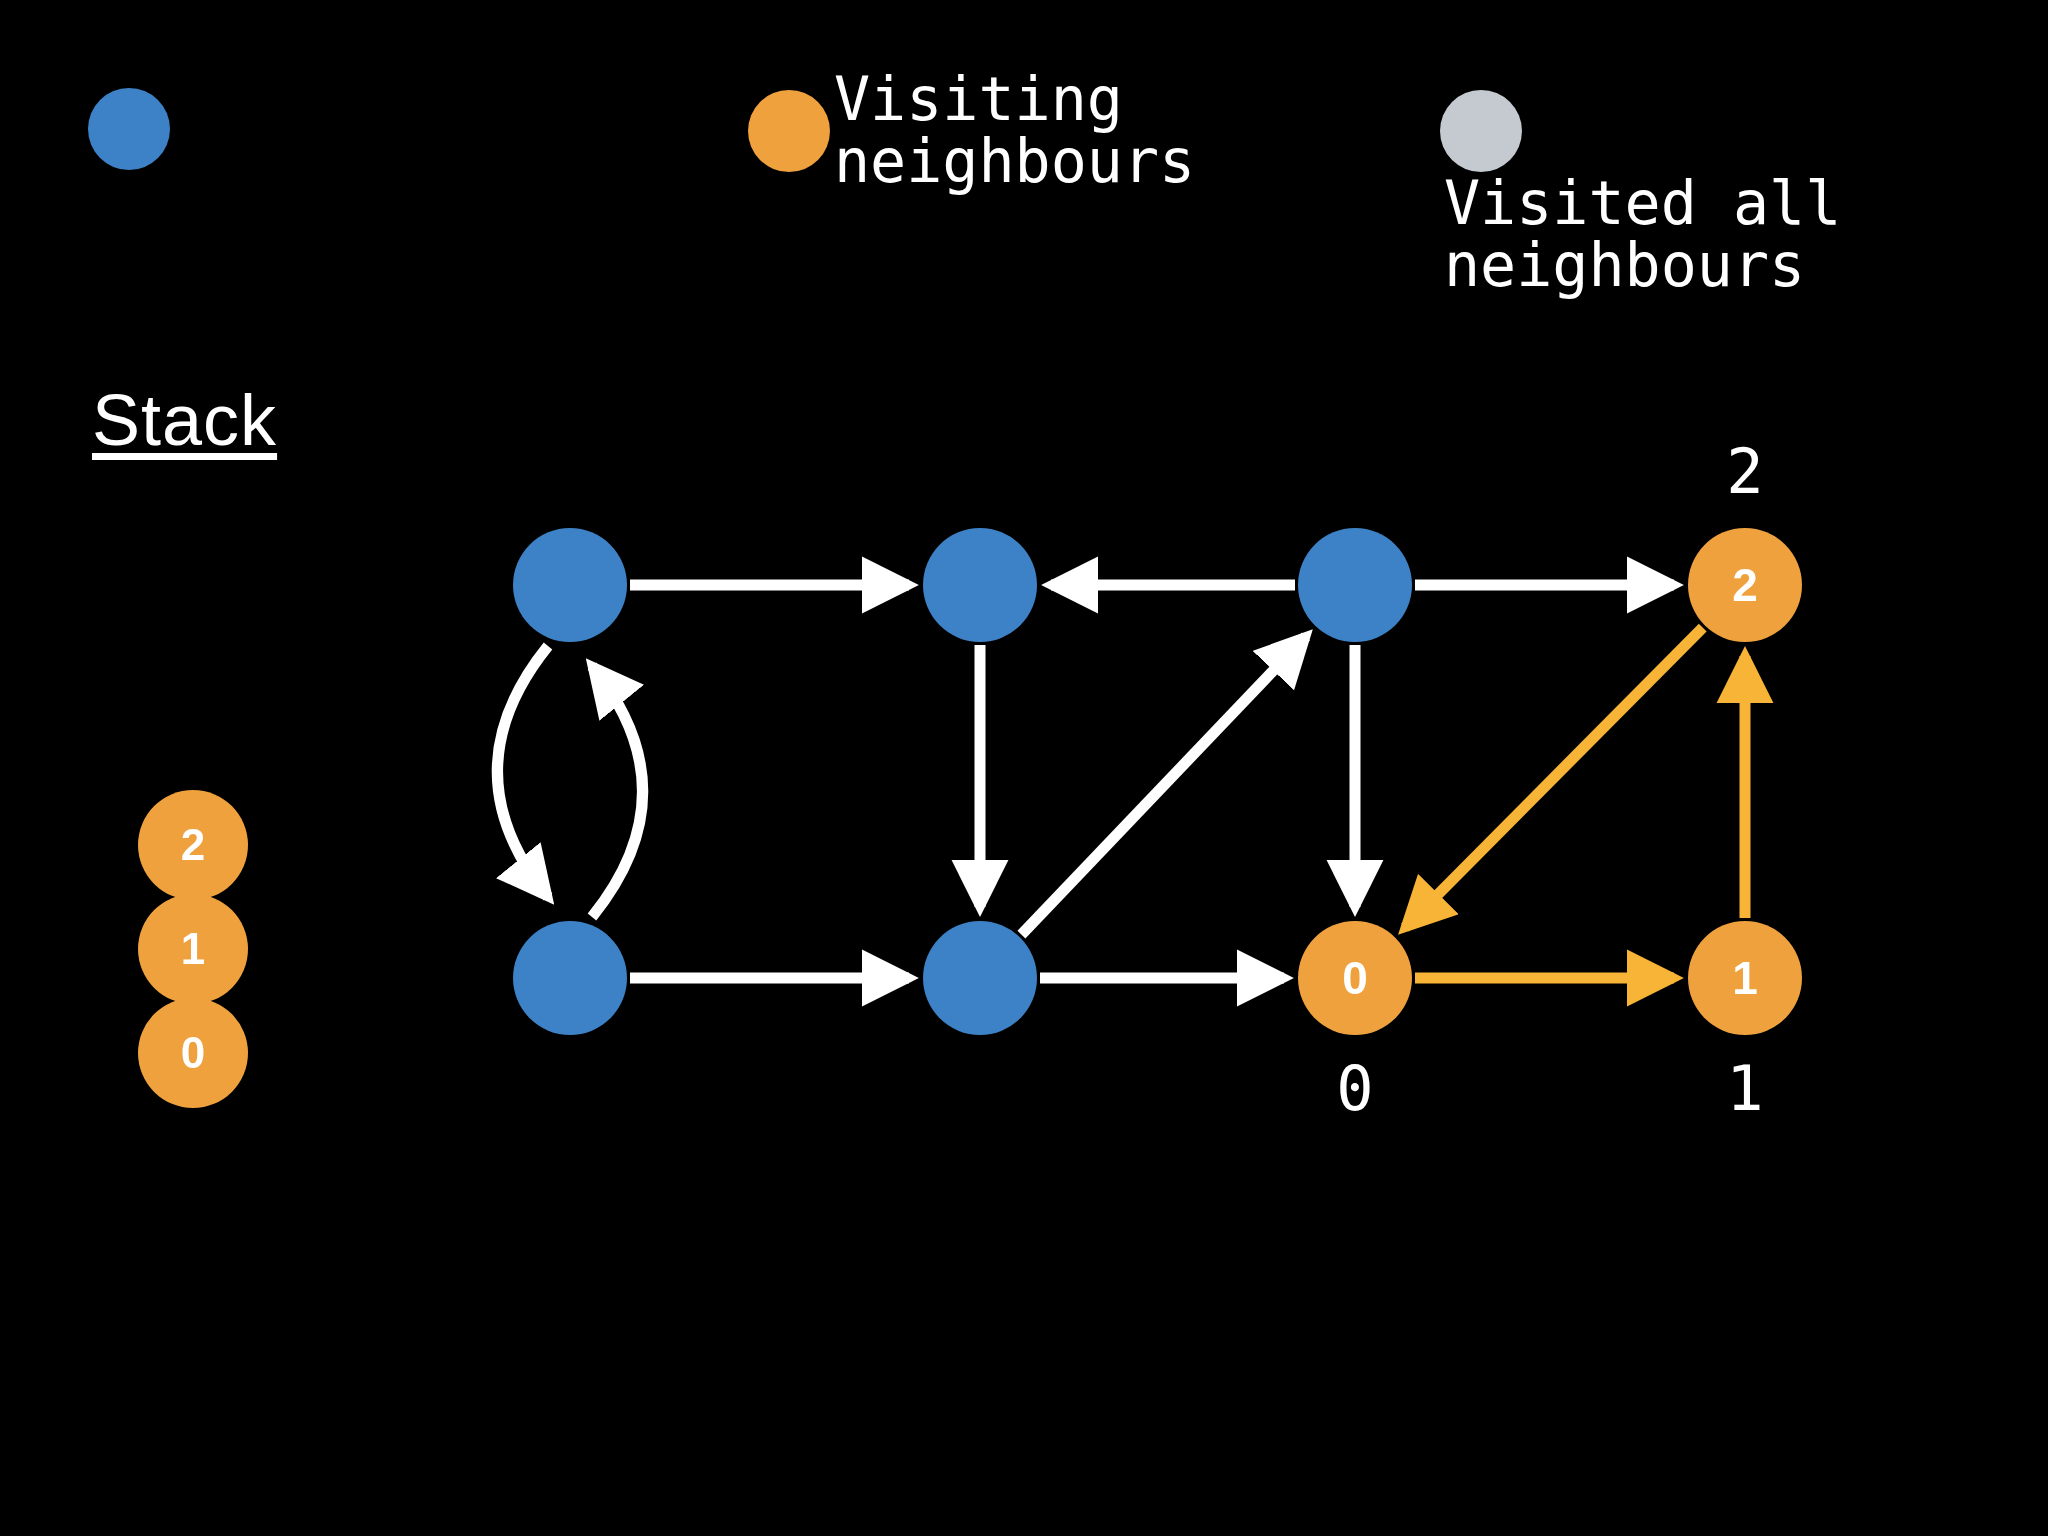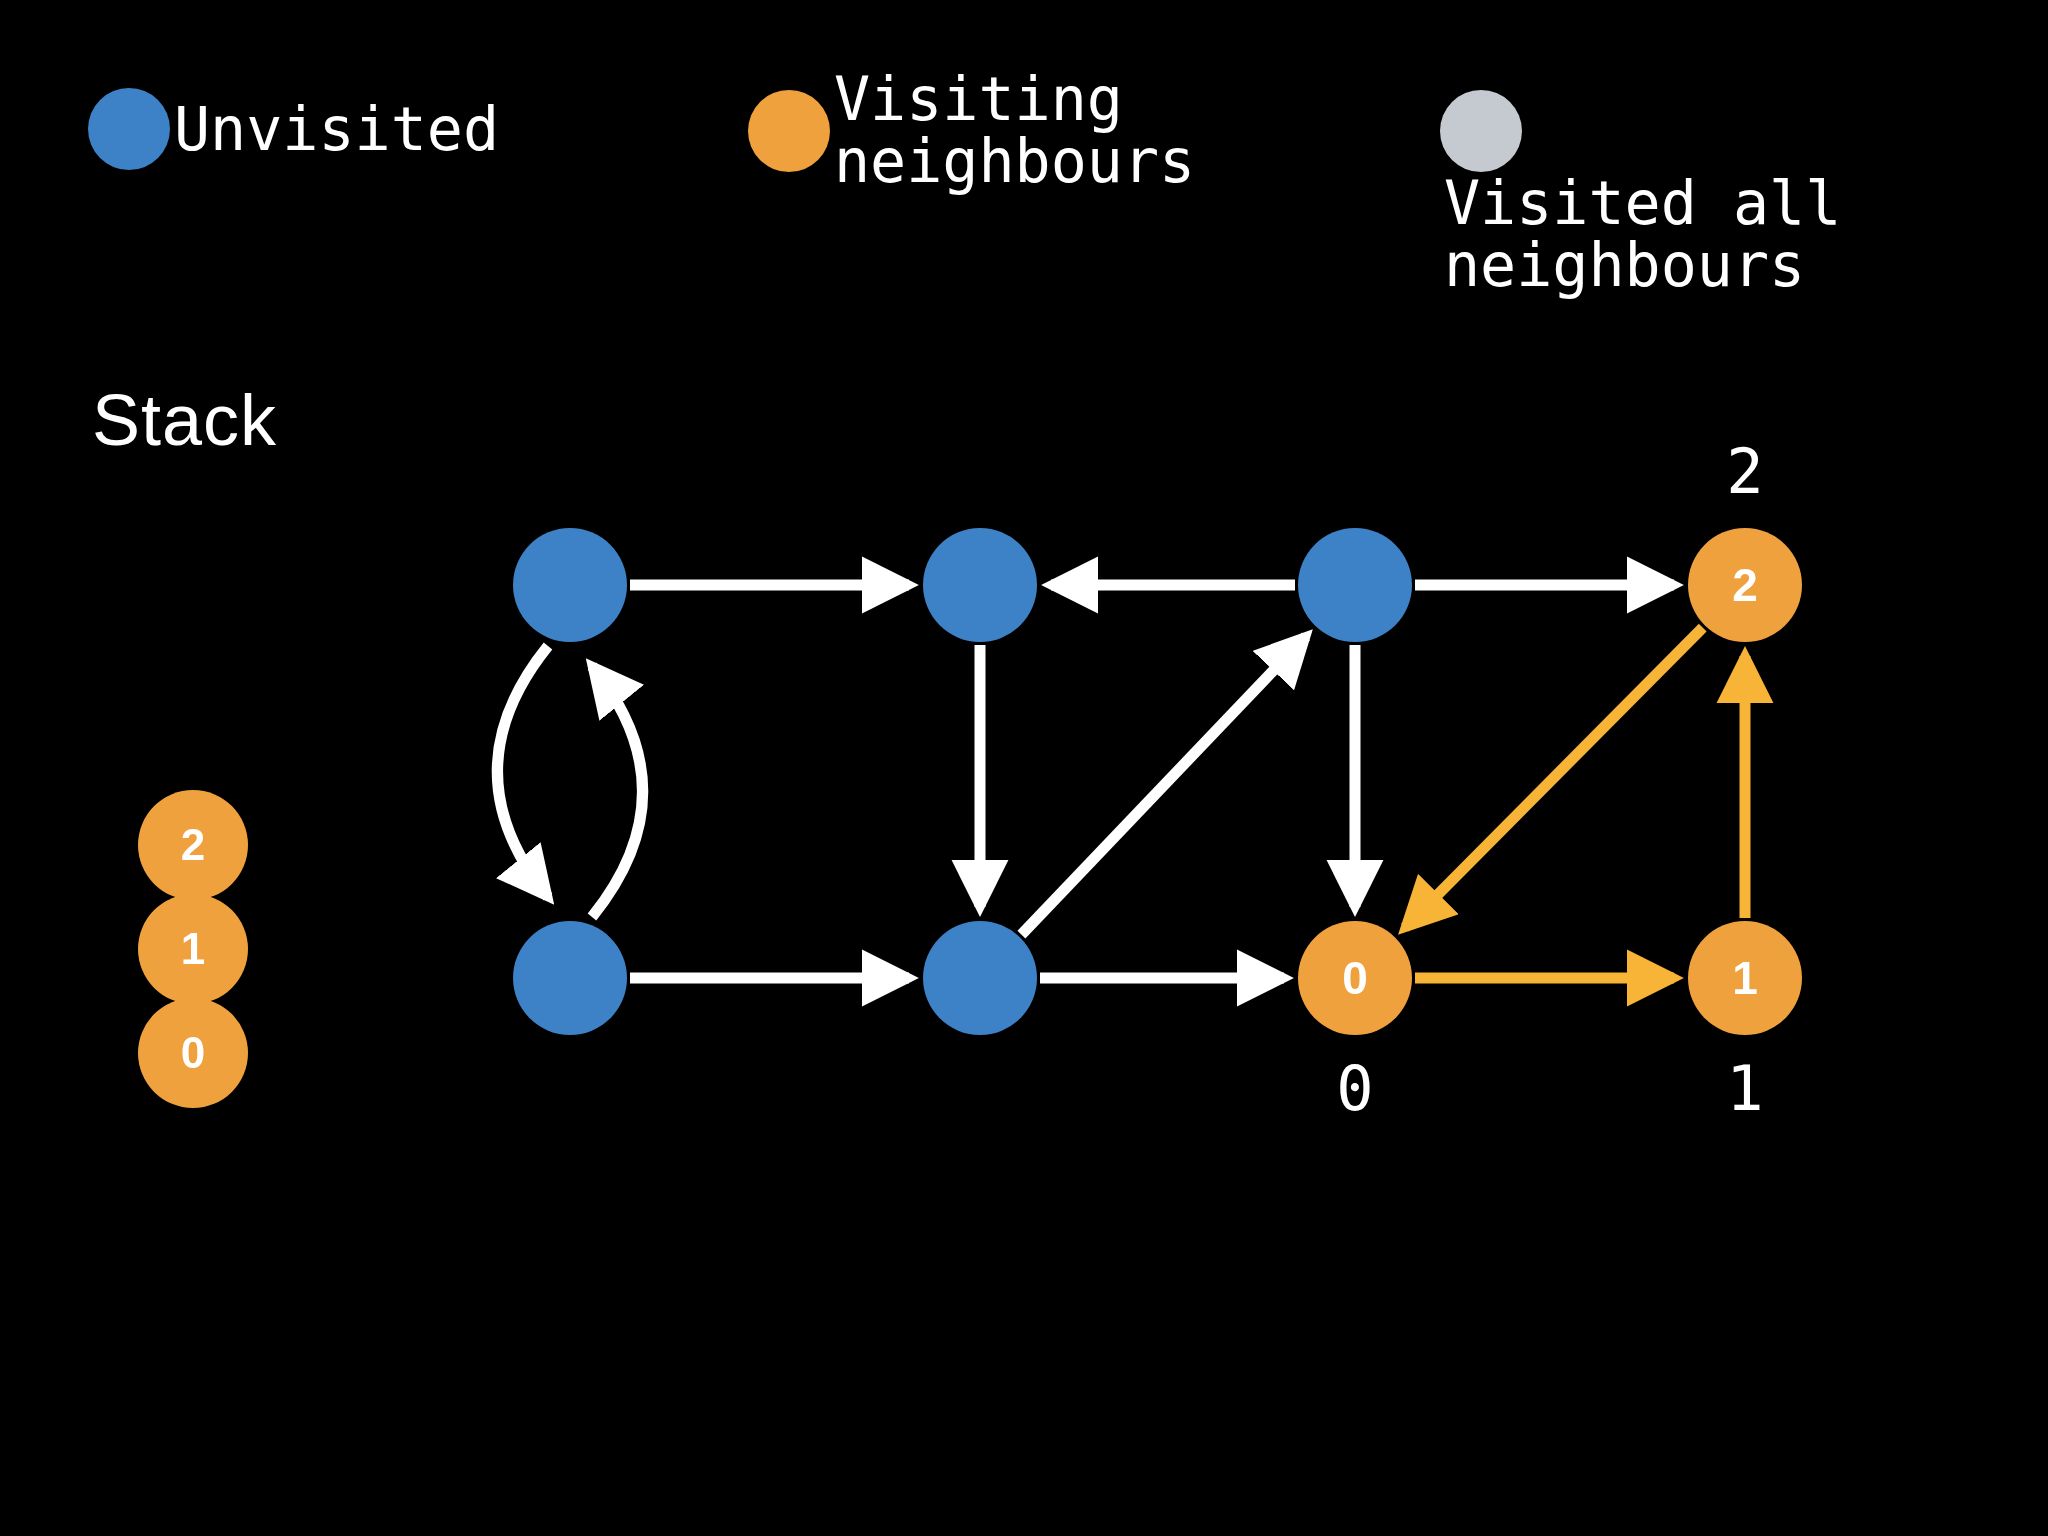--- a/index.html
+++ b/index.html
@@ -33,20 +33,21 @@
   #legend-visited .legend-dot { margin-top: 22px; }
 
   
   #stack-panel { position: absolute; left: 0; top: 0; }
   #stack-title {
     position: absolute; left: 92px; top: 382px;
     color: #ffffff;
     font-family: "Liberation Sans", sans-serif;
     font-size: 72px;
     line-height: 76px;
+    text-decoration: underline;
     text-underline-offset: 8px;
     letter-spacing: 1px;
   }
   #stack-list { position: absolute; left: 138px; top: 790px; }
   .stack-cell {
     position: absolute;
     width: 110px; height: 110px; border-radius: 50%;
     display: flex; align-items: center; justify-content: center;
     color: #ffffff;
     font-family: "Liberation Sans", sans-serif;
@@ -78,21 +79,20 @@
 </style>
 </head>
 <body>
 
 <div id="stage">
 
   <div id="legend">
 
     <div class="legend-item" id="legend-unvisited">
       <span class="legend-dot" style="background: rgb(61, 130, 198);"></span>
-      <span class="legend-text">Unvisited</span>
     </div>
 
     <div class="legend-item" id="legend-visiting">
       <span class="legend-dot" style="background: rgb(239, 161, 62);"></span>
       <span class="legend-text">Visiting
 neighbours</span>
     </div>
 
     <div class="legend-item" id="legend-visited">
       <span class="legend-dot" style="background: rgb(197, 202, 208);"></span>

